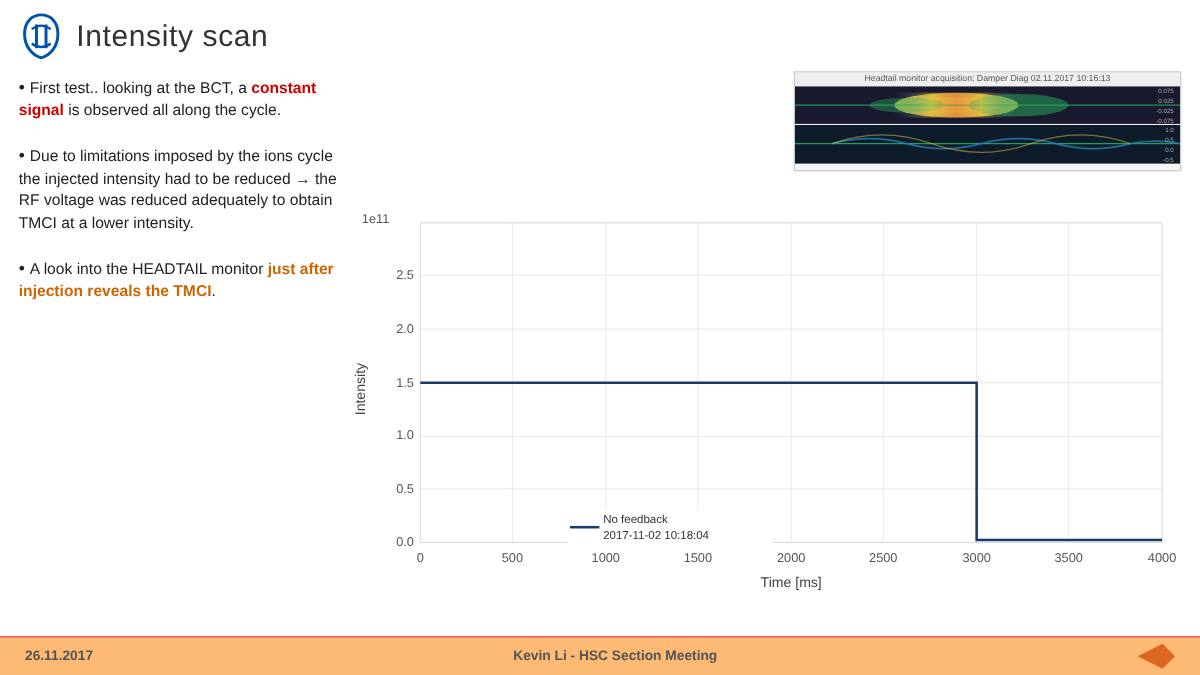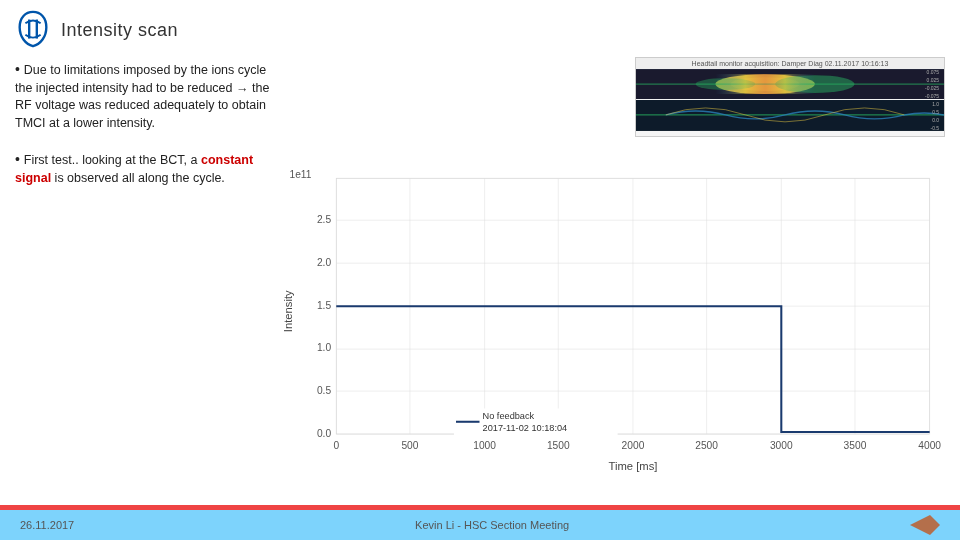--- a/index.html
+++ b/index.html
@@ -19,21 +19,21 @@
       align-items: center;
       padding: 10px 20px 5px 15px;
     }
     .logo-icon {
       width: 36px;
       height: 40px;
       margin-right: 10px;
       flex-shrink: 0;
     }
     .page-title {
-      font-size: 18px;
+      font-size: 24px;
       font-weight: 300;
       color: #333;
       letter-spacing: 0.5px;
     }
 
     
     .main-content {
       display: flex;
       padding: 0 15px 0 15px;
       gap: 10px;
@@ -111,24 +111,25 @@
     
     .footer {
       position: absolute;
       bottom: 0;
       left: 0;
       right: 0;
       display: flex;
       justify-content: space-between;
       align-items: center;
       padding: 5px 20px;
-      border-top: 5px solid #ef4444;
+      border-top: 1px solid #ef4444;
       font-size: 11px;
       color: #555;
-      background: #7dd3fc;
+      background: #fdba74;
+      font-weight: bold;
     }
     .footer-divider {
       position: absolute;
       bottom: 25px;
       left: 0;
       right: 0;
       height: 1px;
       background: #ddd;
     }
   </style>
@@ -144,28 +145,31 @@
     <path d="M10 26 Q18 32, 26 26" stroke="#0055aa" stroke-width="2" fill="none"></path>
   </svg>
   <h1 class="page-title">Intensity scan</h1>
 </div>
 
 <div class="main-content">
 
   <div class="left-panel">
 
     <div class="bullet-item">
+      <span>First test.. looking at the BCT, a </span><span class="highlight-red">constant signal</span><span> is observed all along the cycle.</span>
+    </div>
+
+    <div class="bullet-item">
       <span>Due to limitations imposed by the ions cycle the injected intensity had to be reduced → the RF voltage was reduced adequately to obtain TMCI at a lower intensity.</span>
     </div>
 
+
     <div class="bullet-item">
-      <span>First test.. looking at the BCT, a </span><span class="highlight-red">constant signal</span><span> is observed all along the cycle.</span>
-    </div>
-
-
+      <span>A look into the HEADTAIL monitor </span><span class="highlight-orange">just after injection reveals the TMCI</span><span>.</span>
+    </div>
 
   </div>
 
   <div class="right-panel">
 
     <div class="top-images">
       <div class="top-img-placeholder">
         <div class="top-img-title">Headtail monitor acquisition: Damper Diag 02.11.2017 10:16:13</div>
         <svg class="wave-canvas" viewBox="0 0 310 62" xmlns="http://www.w3.org/2000/svg">
 

